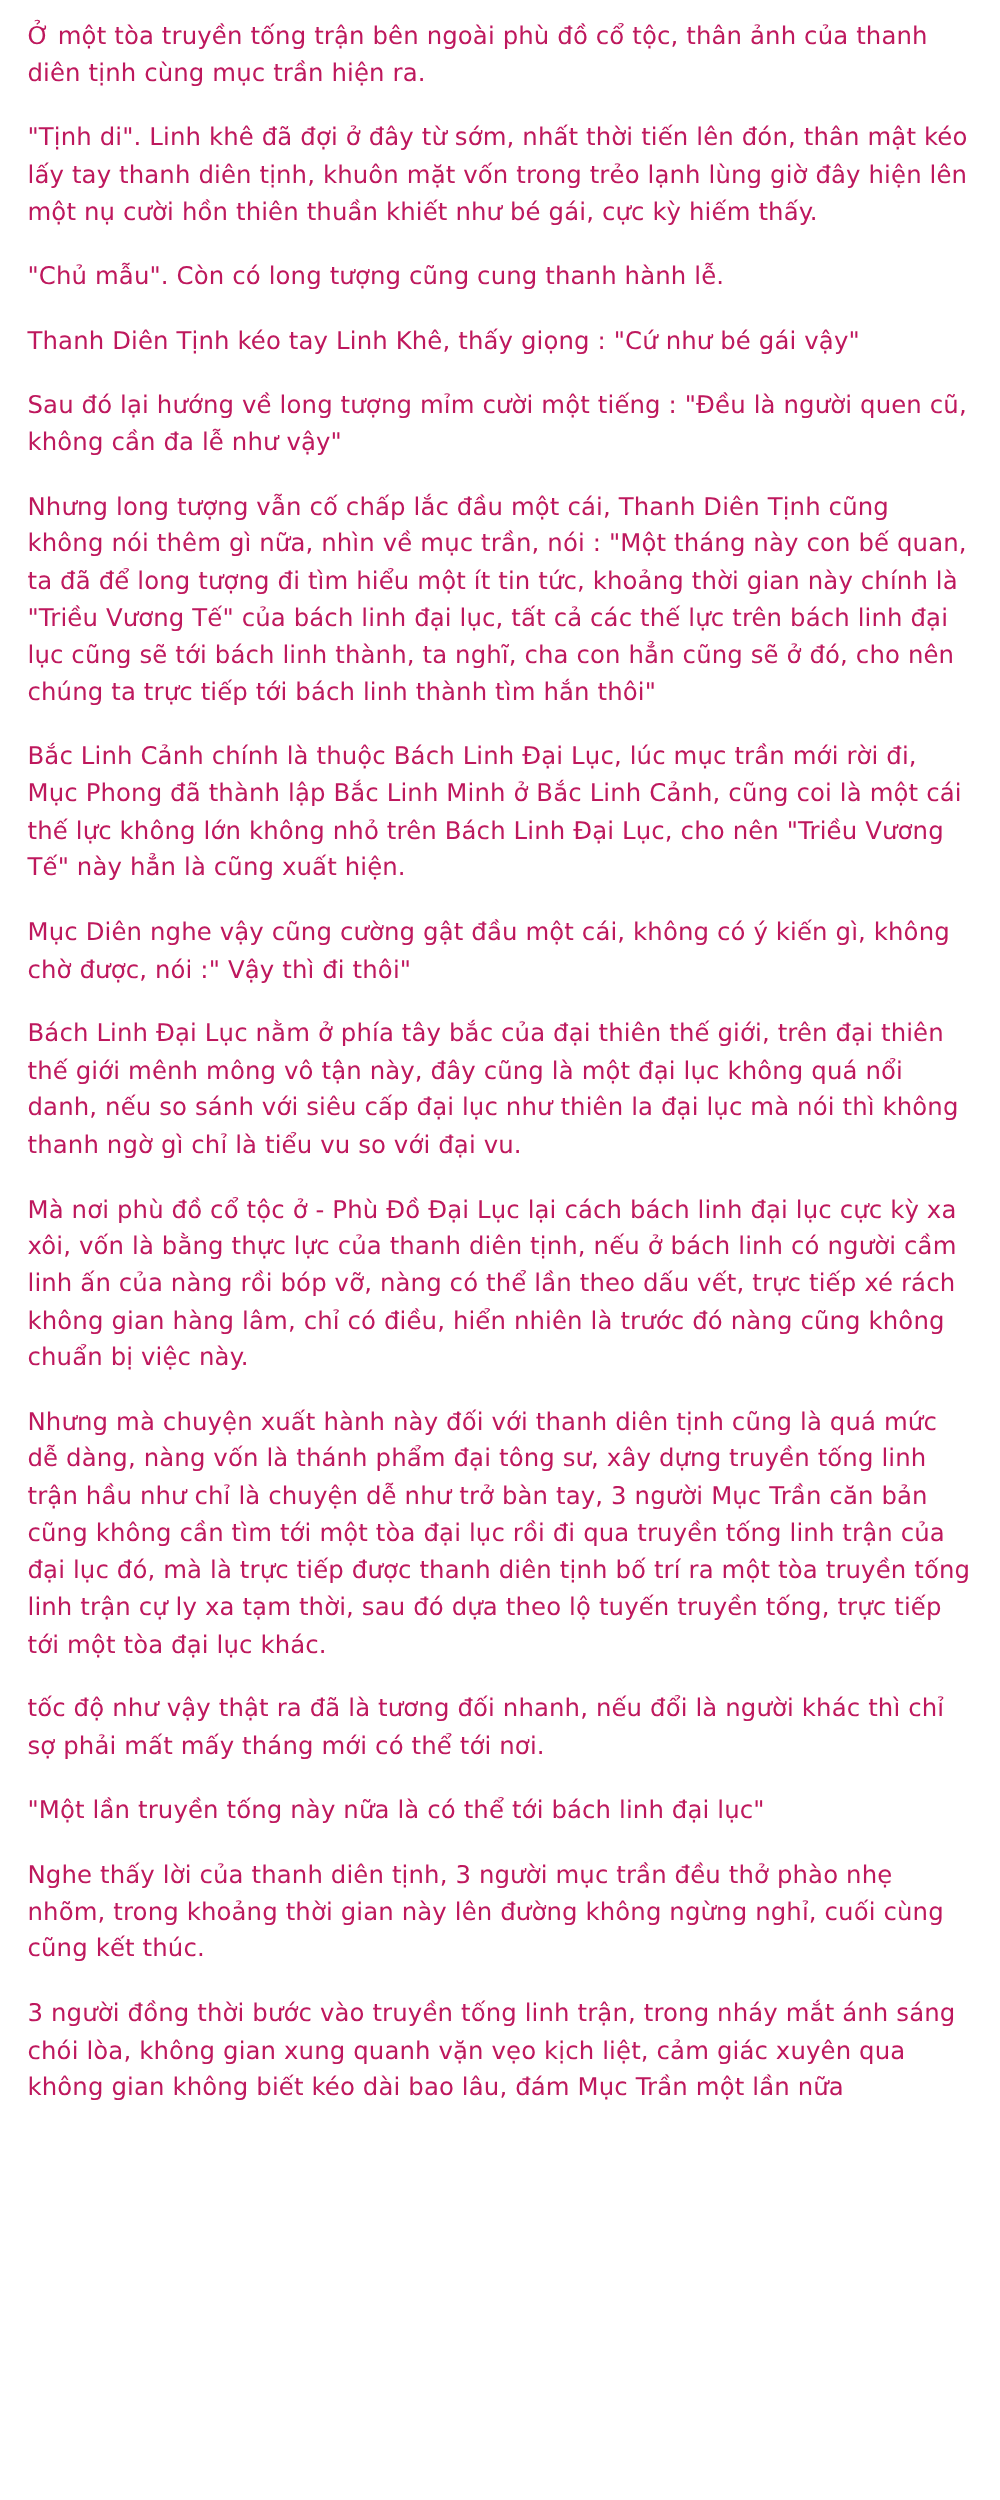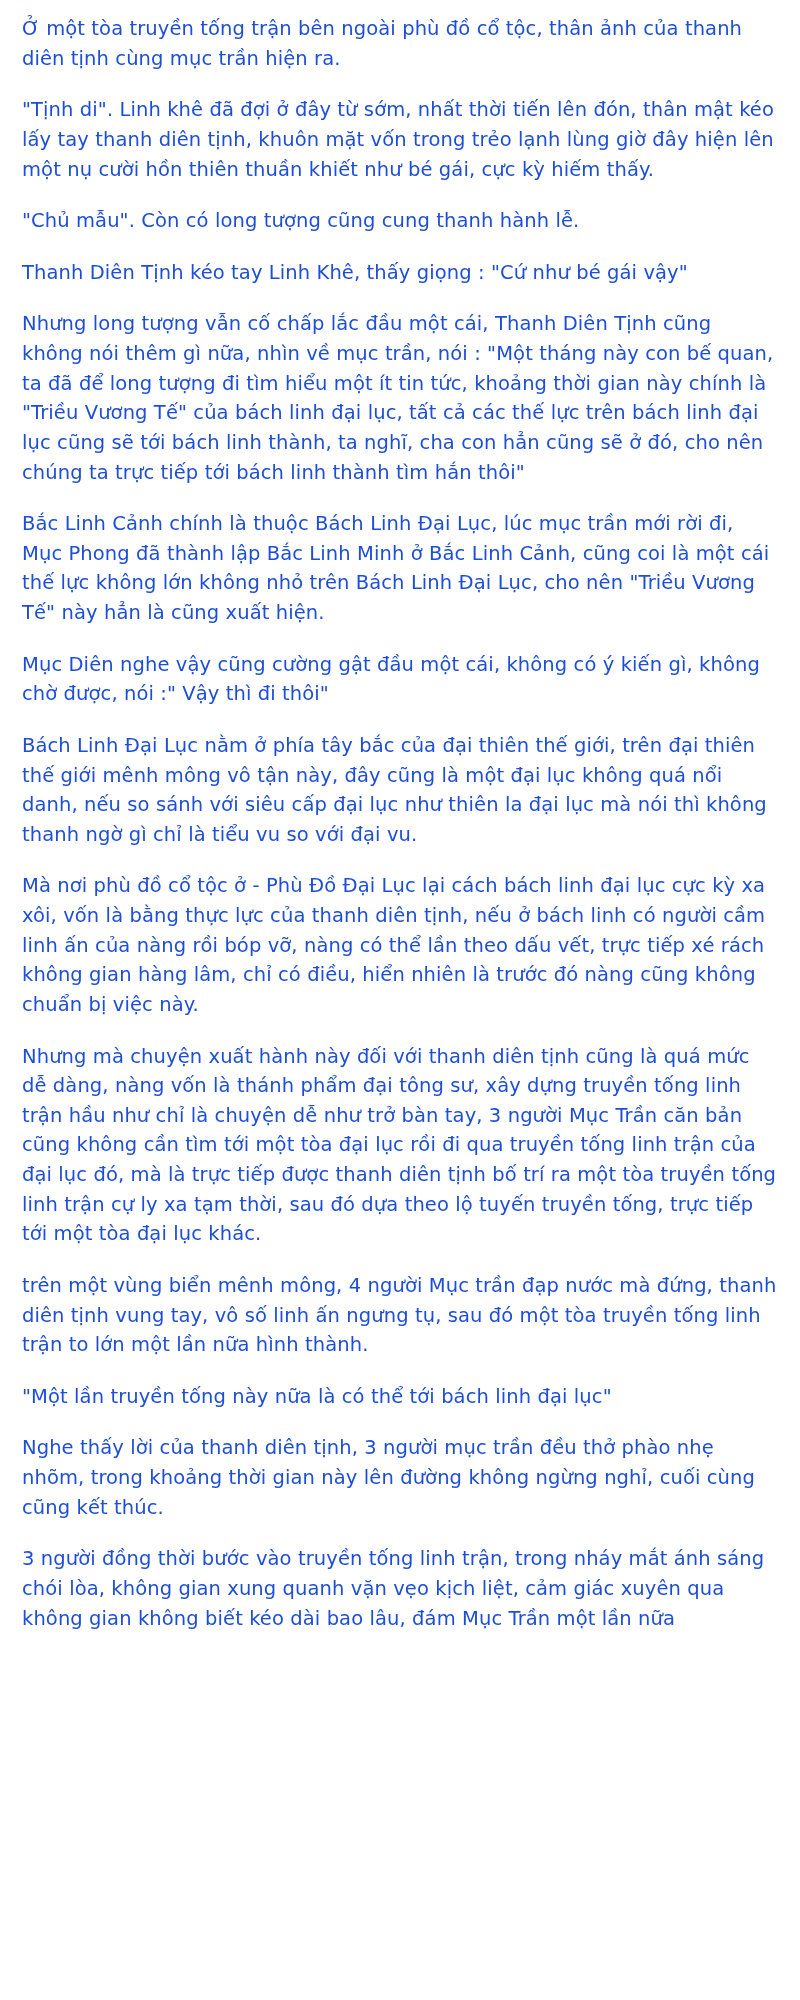--- a/index.html
+++ b/index.html
@@ -12,43 +12,44 @@
     min-height: 2000px;
     font-family: "DejaVu Sans", sans-serif;
   }
   .page {
     width: 800px;
     box-sizing: border-box;
     padding: 14px 22px 20px 22px;
     background: #ffffff;
   }
   .para {
-    color: #1d4ed8;
+    color: #be185d;
     font-size: 19.5px;
     line-height: 1.52;
     margin: 0 0 22px 0;
     text-align: left;
     word-wrap: break-word;
     letter-spacing: 0.1px;
   }
   .para:last-child {
     margin-bottom: 0;
   }
 </style>
 </head>
 <body>
 
 <div class="page">
   <p class="para">Ở một tòa truyền tống trận bên ngoài phù đồ cổ tộc, thân ảnh của thanh diên tịnh cùng mục trần hiện ra.</p>
   <p class="para">"Tịnh di". Linh khê đã đợi ở đây từ sớm, nhất thời tiến lên đón, thân mật kéo lấy tay thanh diên tịnh,  khuôn mặt vốn trong trẻo lạnh lùng giờ đây hiện lên một nụ cười hồn thiên thuần khiết như bé gái, cực kỳ hiếm thấy.</p>
   <p class="para">"Chủ mẫu". Còn có long tượng cũng cung thanh hành lễ.</p>
   <p class="para">Thanh Diên Tịnh kéo tay Linh Khê, thấy giọng : "Cứ như bé gái vậy"</p>
+  <p class="para">Sau đó lại hướng về long tượng mỉm cười một tiếng : "Đều là người quen cũ, không cần đa lễ như vậy"</p>
   <p class="para">Nhưng long tượng vẫn cố chấp lắc đầu một cái, Thanh Diên Tịnh cũng không nói thêm gì nữa, nhìn về mục trần, nói : "Một tháng này con bế quan, ta đã để long tượng đi tìm hiểu một ít tin tức, khoảng thời gian này chính là "Triều Vương Tế" của bách linh đại lục, tất cả các thế lực trên bách linh đại lục cũng sẽ tới bách linh thành, ta nghĩ, cha con hẳn cũng sẽ ở đó, cho nên chúng ta trực tiếp tới bách linh thành tìm hắn thôi"</p>
   <p class="para">Bắc Linh Cảnh chính là thuộc Bách Linh Đại Lục, lúc mục trần mới rời đi, Mục Phong đã thành lập Bắc Linh Minh ở Bắc Linh Cảnh, cũng coi là một cái thế lực không lớn không nhỏ trên Bách Linh Đại Lục, cho nên "Triều Vương Tế" này hẳn là cũng xuất hiện.</p>
   <p class="para">Mục Diên nghe vậy cũng cường gật đầu một cái, không có ý kiến gì, không chờ được, nói :" Vậy thì đi thôi"</p>
   <p class="para">Bách Linh Đại Lục nằm ở phía tây bắc của đại thiên thế giới, trên đại thiên thế giới mênh mông vô tận này, đây cũng là một đại lục không quá nổi danh, nếu so sánh với siêu cấp đại lục như thiên la đại lục mà nói thì không thanh ngờ gì chỉ là tiểu vu so với đại vu.</p>
   <p class="para">Mà nơi phù đồ cổ tộc ở - Phù Đồ Đại Lục lại cách bách linh đại lục cực kỳ xa xôi, vốn là bằng thực lực của thanh diên tịnh, nếu ở bách linh có người cầm linh ấn của nàng rồi bóp vỡ, nàng có thể lần theo dấu vết, trực tiếp xé rách không gian hàng lâm, chỉ có điều, hiển nhiên là trước đó nàng cũng không chuẩn bị việc này.</p>
   <p class="para">Nhưng mà chuyện xuất hành này đối với thanh diên tịnh cũng là quá mức dễ dàng, nàng vốn là thánh phẩm đại tông sư, xây dựng truyền tống linh trận hầu như chỉ là chuyện dễ như trở bàn tay, 3 người Mục Trần căn bản cũng không cần tìm tới một tòa đại lục rồi đi qua truyền tống linh trận của đại lục đó, mà là trực tiếp được thanh diên tịnh bố trí ra một tòa truyền tống linh trận cự ly xa tạm thời, sau đó dựa theo lộ tuyến truyền tống, trực tiếp tới một tòa đại lục khác.</p>
-  <p class="para">trên một vùng biển mênh mông, 4 người Mục trần đạp nước mà đứng, thanh diên tịnh vung tay, vô số linh ấn ngưng tụ, sau đó một tòa truyền tống linh trận to lớn một lần nữa hình thành.</p>
+  <p class="para">tốc độ như vậy thật ra đã là tương đối nhanh, nếu đổi là người khác thì chỉ sợ phải mất mấy tháng mới có thể tới nơi.</p>
   <p class="para">"Một lần truyền tống này nữa là có thể tới bách linh đại lục"</p>
   <p class="para">Nghe thấy lời của thanh diên tịnh, 3 người mục trần đều thở phào nhẹ nhõm, trong khoảng thời gian này lên đường không ngừng nghỉ, cuối cùng cũng kết thúc.</p>
   <p class="para">3 người đồng thời bước vào truyền tống linh trận, trong nháy mắt ánh sáng chói lòa, không gian xung quanh vặn vẹo kịch liệt, cảm giác xuyên qua không gian không biết kéo dài bao lâu, đám Mục Trần một lần nữa</p>
 </div>
 
 </body></html>

